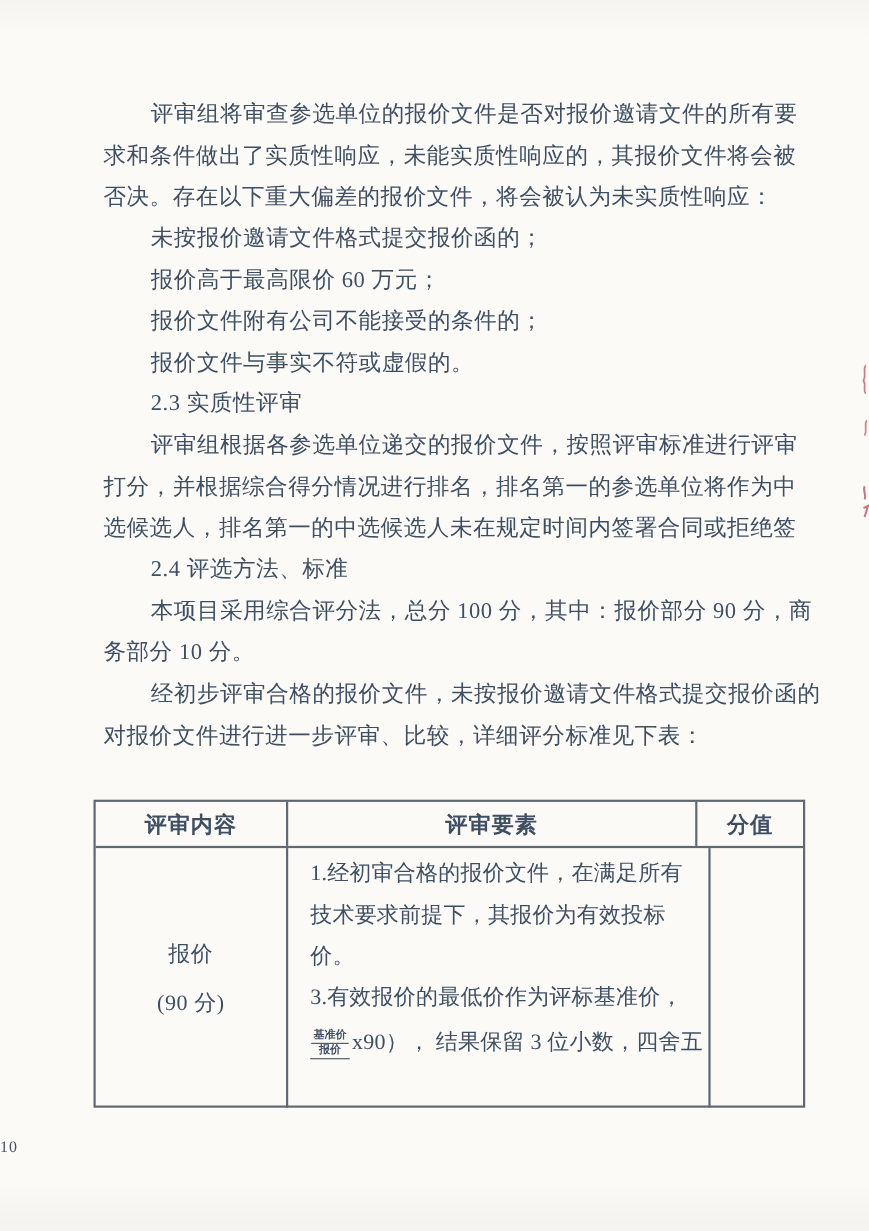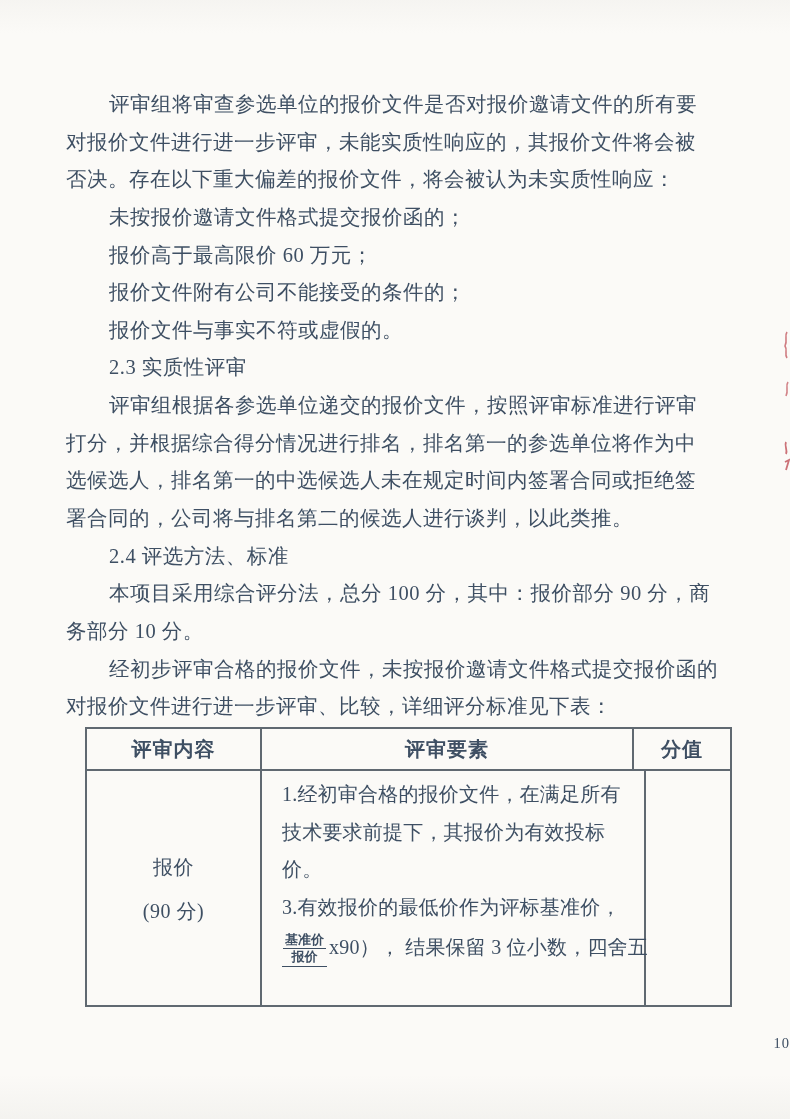--- a/index.html
+++ b/index.html
@@ -8,21 +8,21 @@
     width:790px;height:1119px;
     background:#fbfaf7;
     background-image:
       linear-gradient(180deg, rgba(235,234,230,.35) 0%, rgba(251,250,247,0) 3%),
       linear-gradient(0deg, rgba(233,232,228,.4) 0%, rgba(251,250,247,0) 4%);
     font-family:"Liberation Serif","DejaVu Serif",serif;
     color:#3e4f63;
     overflow:hidden;
   }
   .textblock{
-    position:absolute;left:66px;top:86px;width:650px;
+    position:absolute;left:94px;top:86px;width:650px;
   }
   .line{
     height:37.65px;line-height:37.65px;
     font-size:20.5px;letter-spacing:.5px;
     white-space:nowrap;
   }
   .line.indent{padding-left:43px;}
   .doc-table{
     position:absolute;left:85px;top:727px;width:647px;height:280px;
     border:2px solid #606971;box-sizing:border-box;
@@ -44,51 +44,50 @@
     gap:17px;font-size:20px;letter-spacing:.5px;
   }
   .body .c2{padding:5px 0 0 8px;margin-left:12px;}
   .cell-line{
     height:37.7px;line-height:37.7px;
     font-size:20px;letter-spacing:.2px;white-space:nowrap;
   }
   .formula-line{display:flex;align-items:center;height:41px;white-space:nowrap;}
   .frac{
     display:inline-flex;flex-direction:column;align-items:center;
-    font-size:13px;line-height:1.25;font-weight:bold;
+    font-size:10px;line-height:1.25;font-weight:bold;
     margin-right:2px;border-bottom:1px solid #3e4f63;padding:0 1px;
     transform:translateY(2px);
   }
   .frac .num{border-bottom:1.5px solid #3e4f63;padding:0 2px;}
   .frac .den{padding:0 2px;}
   .formula-suffix{font-size:20px;letter-spacing:.2px;}
   .page-number{
     position:absolute;left:0;top:1035px;width:100%;
-    text-align:right;font-size:14.5px;letter-spacing:1px;
+    text-align:left;font-size:14.5px;letter-spacing:1px;
   }
   .red-marks{position:absolute;right:0;top:320px;width:10px;height:170px;}
 </style>
 </head>
 <body>
 
 <div class="page">
 
   <div class="textblock">
     <div class="line indent">评审组将审查参选单位的报价文件是否对报价邀请文件的所有要</div>
-    <div class="line">对报价文件进行进一步评审，未能实质性响应的，其报价文件将会被</div>
+    <div class="line">求和条件做出了实质性响应，未能实质性响应的，其报价文件将会被</div>
     <div class="line">否决。存在以下重大偏差的报价文件，将会被认为未实质性响应：</div>
     <div class="line indent">未按报价邀请文件格式提交报价函的；</div>
     <div class="line indent">报价高于最高限价 60 万元；</div>
     <div class="line indent">报价文件附有公司不能接受的条件的；</div>
     <div class="line indent">报价文件与事实不符或虚假的。</div>
     <div class="line indent">2.3 实质性评审</div>
     <div class="line indent">评审组根据各参选单位递交的报价文件，按照评审标准进行评审</div>
     <div class="line">打分，并根据综合得分情况进行排名，排名第一的参选单位将作为中</div>
     <div class="line">选候选人，排名第一的中选候选人未在规定时间内签署合同或拒绝签</div>
-    <div class="line">署合同的，公司将与排名第二的候选人进行谈判，以此类推。</div>
     <div class="line indent">2.4 评选方法、标准</div>
     <div class="line indent">本项目采用综合评分法，总分 100 分，其中：报价部分 90 分，商</div>
     <div class="line">务部分 10 分。</div>
     <div class="line indent">经初步评审合格的报价文件，未按报价邀请文件格式提交报价函的</div>
     <div class="line">对报价文件进行进一步评审、比较，详细评分标准见下表：</div>
   </div>
 
   <div class="doc-table">
     <div class="t-row header">
       <div class="t-cell c1">评审内容</div>

